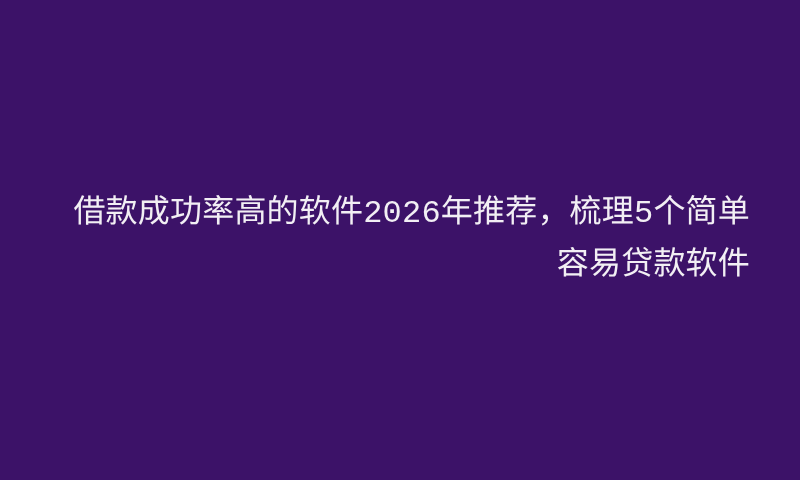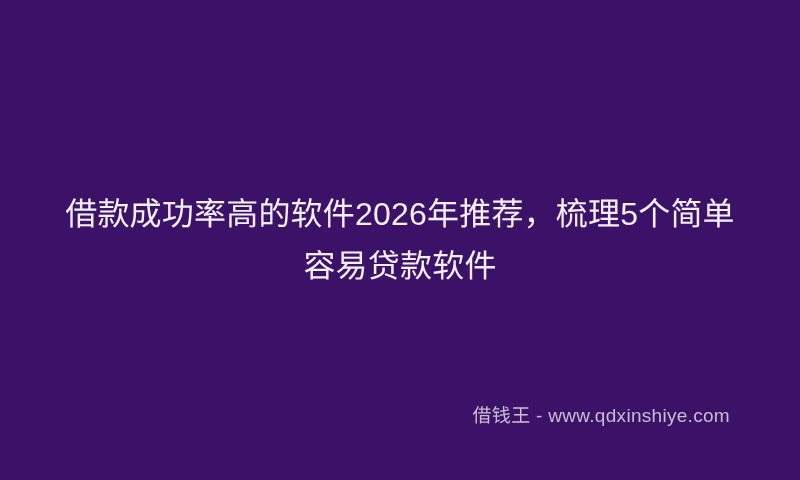--- a/index.html
+++ b/index.html
@@ -38,23 +38,23 @@
     align-items: center;
     justify-content: center;
     padding: 0 36px;
     box-sizing: border-box;
   }
 
   .headline {
     margin: 16px;
     width: 100%;
     max-width: 700px;
-    text-align: center;
+    text-align: right;
     color: #f2eff4;
-    font-family: Liberation Sans, sans-serif;
+    font-family: Liberation Mono, monospace;
     font-size: 32px;
     font-weight: 400;
     line-height: 52px;
     letter-spacing: 0.2px;
     white-space: normal;
     word-break: break-word;
   }
 
   
   .watermark {
@@ -74,15 +74,14 @@
 </style>
 </head>
 <body style="background-color: rgb(60, 18, 104);">
 
 <div class="poster" style="background-color: rgb(60, 18, 104);">
 
   <div class="headline-block">
     <h1 class="headline" style="color: rgb(242, 239, 244);">借款成功率高的软件2026年推荐，梳理5个简单容易贷款软件</h1>
   </div>
 
-  <div class="watermark" style="color: rgb(200, 188, 212);">借钱王 - www.qdxinshiye.com</div>
 
 </div>
 
 </body></html>

